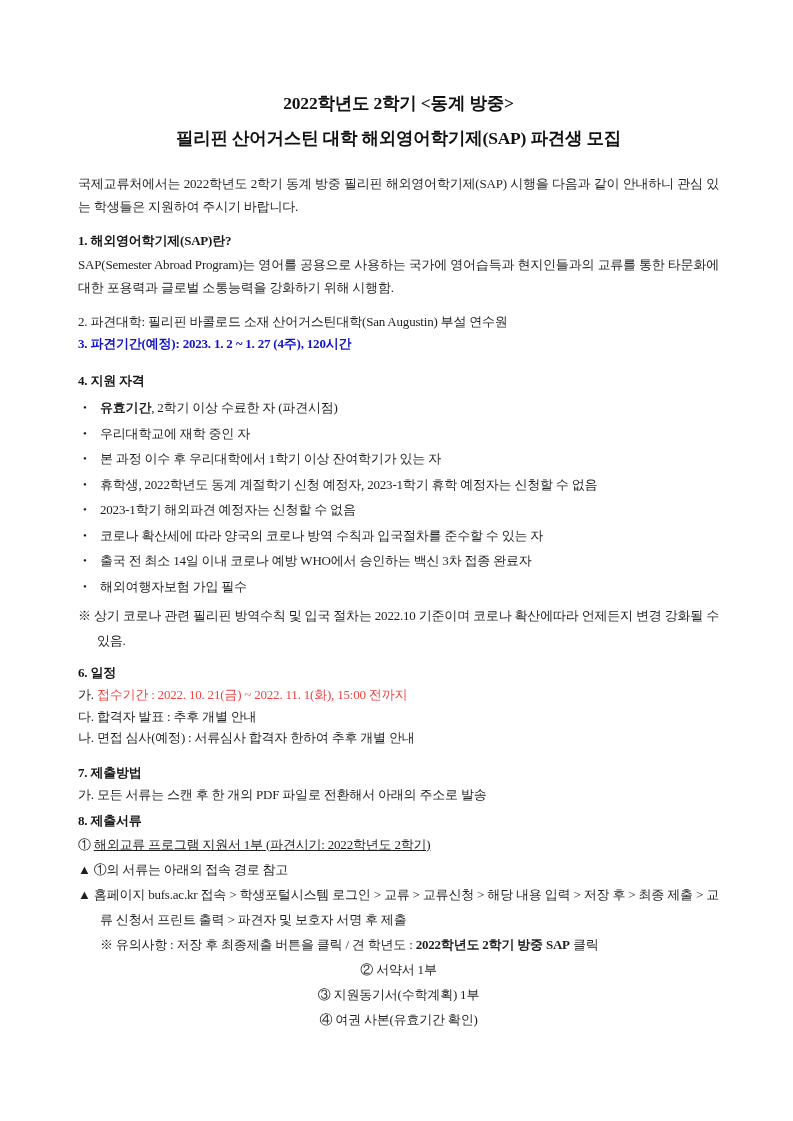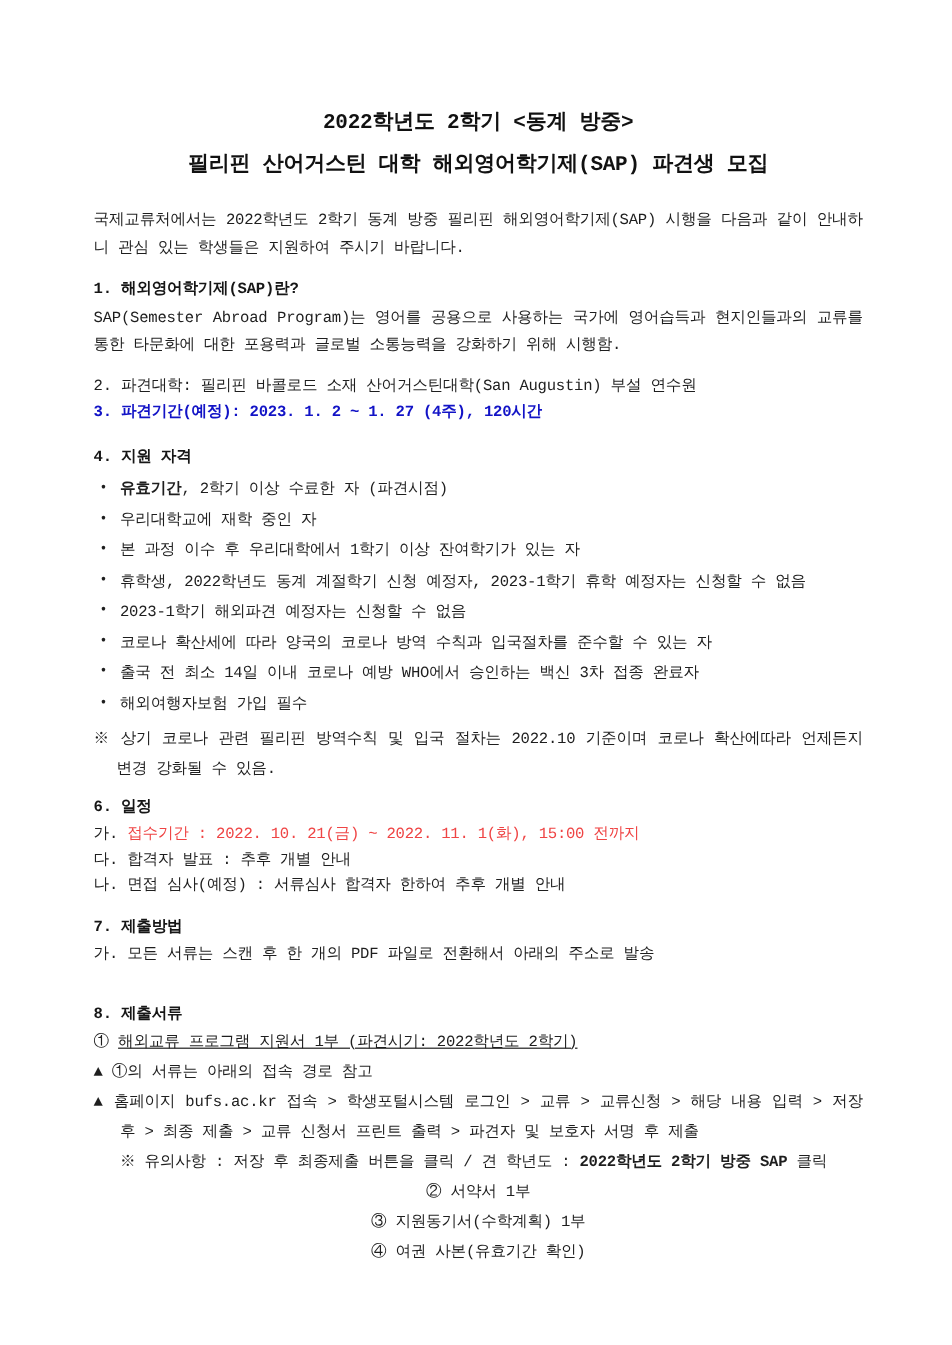--- a/index.html
+++ b/index.html
@@ -2,21 +2,21 @@
 <html><head>
 <meta charset="utf-8">
 <style>
   html, body { margin: 0; padding: 0; background: #ffffff; }
   .page {
     width: 793px;
     height: 1121px;
     box-sizing: border-box;
     padding: 86px 74px 40px 78px;
     background: #ffffff;
-    font-family: Liberation Mono, monospace;
+    font-family: Liberation Serif, serif;
     color: #1e1e1e;
     font-size: 13px;
     line-height: 22px;
     overflow: hidden;
     letter-spacing: -0.2px;
   }
   .title { text-align: center; font-weight: bold; font-size: 17.5px; line-height: 35px; margin: 0 0 0 0; color: #111; }
   .tline { display: block; }
   .just { text-align: justify; }
   p { margin: 0; }
@@ -34,21 +34,21 @@
   .bold { font-weight: bold; }
   .hang { padding-left: 19px; text-indent: -19px; margin-top: 2px; line-height: 25px; }
   .h6 { margin-top: 9px; }
   .sched { line-height: 21.5px; }
   .red { color: #ef4444; }
   .h7 { margin-top: 13px; }
   .sub { line-height: 22px; }
   .indent { padding-left: 22px; }
   .email { color: #3d3dcf; text-decoration: underline; }
   .gap-b { margin-top: 11px; }
-  .h8 { margin-top: 28px; }
+  .h8 { margin-top: 4px; }
   .s8line { line-height: 25px; }
   .ul-text { text-decoration: underline; }
   .hang2 { padding-left: 22px; text-indent: -22px; line-height: 25px; }
   .item-sp { margin-top: 0px; text-align: center; }
 </style>
 </head>
 <body>
 
 <div class="page">
 

